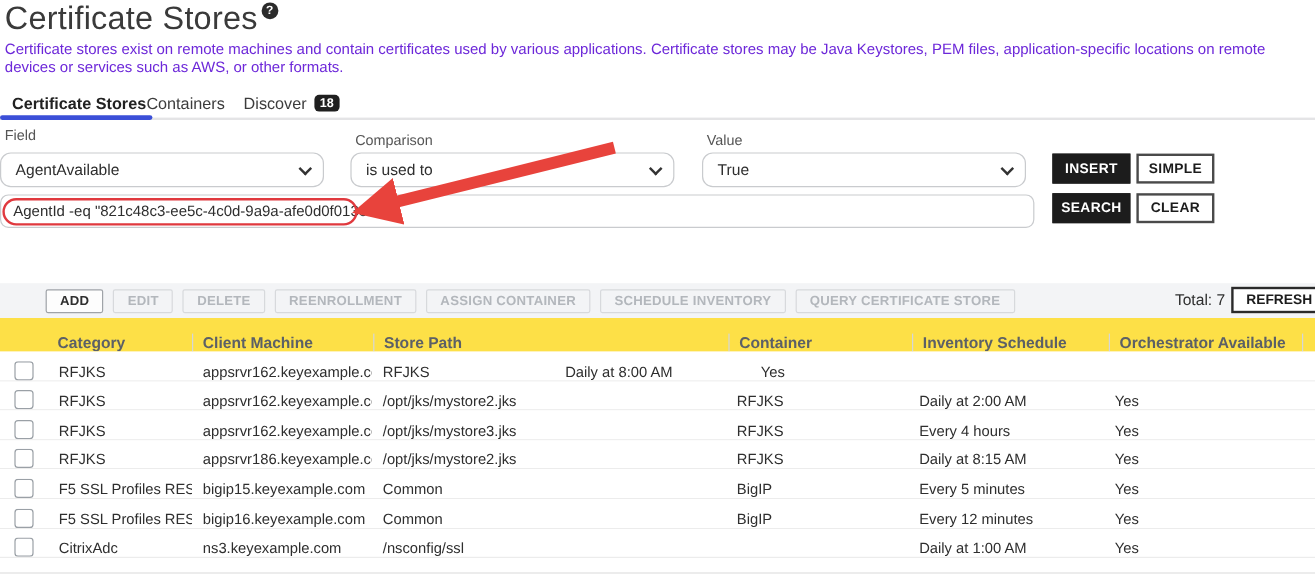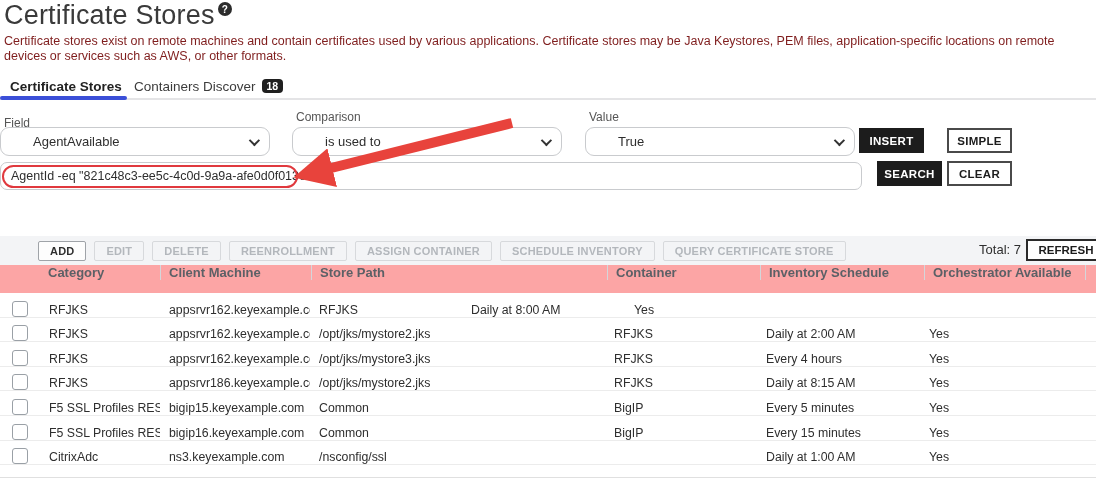--- a/index.html
+++ b/index.html
@@ -6,35 +6,35 @@
   html,body { background:#fff; }
   body { font-family:"Liberation Sans", sans-serif; color:#333; }
   .page { position:relative; width:1096px; height:482px; background:#fff; overflow:hidden; }
 
   
   .title-row { position:absolute; top:0; left:4px; display:flex; align-items:flex-start; }
   .page-title { font-size:27px; font-weight:400; color:#3a3a3a; letter-spacing:.2px; }
   .help-icon { display:inline-flex; align-items:center; justify-content:center;
     width:14px; height:14px; border-radius:50%; background:#2b2b2b; color:#fff;
     font-size:10px; font-weight:700; margin-left:3px; margin-top:2px; }
-  .descr { position:absolute; top:34px; left:4px; width:1088px; font-size:12.5px; line-height:15px; color:#7f1d1d; }
+  .descr { position:absolute; top:34px; left:4px; width:1088px; font-size:12.5px; line-height:15px; color:#6d28d9; }
 
   
   .tabs { position:absolute; top:74px; left:0; width:1096px; height:26px; border-bottom:2px solid #e4e4e6; }
   .tab { position:absolute; top:0; font-size:13.5px; color:#3c3c3c; cursor:pointer; display:flex; align-items:center; height:24px; }
   .tab.active { font-weight:700; color:#222; }
   .tab-underline { position:absolute; left:0; top:96px; width:127px; height:4px; background:#3b4fd8; border-radius:2px; z-index:2; }
   .tab-badge { margin-left:6px; background:#1f1f1f; color:#fff; font-size:10.5px; font-weight:700;
     border-radius:4px; padding:2px 5px; line-height:1; }
 
   
   .flabel { position:absolute; font-size:12px; color:#555; }
   .select { position:absolute; height:29px; width:270px; border:1px solid #c9cbce; border-radius:9px;
     background:#fff; display:flex; align-items:center; padding:0 12px; font-size:13px; color:#2e2e2e; cursor:pointer; }
-  .select .val { flex:1;margin-left:20px; }
+  .select .val { flex:1; }
   .chev { width:8px; height:8px; border-right:2px solid #333; border-bottom:2px solid #333;
     transform:rotate(45deg) translateY(-2px); }
   .btn { position:absolute; height:25px; display:flex; align-items:center; justify-content:center;
     font-size:11.5px; font-weight:700; letter-spacing:.3px; cursor:pointer; }
   .btn.dark { background:#1c1c1c; color:#fff; border:2px solid #1c1c1c; }
   .btn.light { background:#fff; color:#1c1c1c; border:2px solid #4a4a4a; }
   .query-input { position:absolute; top:162px; left:0; width:862px; height:28px;
     border:1px solid #c9cbce; border-radius:7px; background:#fff; display:flex; align-items:center;
     padding:0 10px; font-size:12.5px; color:#2e2e2e; }
   .query-highlight { position:absolute; top:165px; left:2px; width:296px; height:23px;
@@ -47,22 +47,22 @@
     display:flex; align-items:center; padding-left:38px; }
   .tbtn { height:20px; padding:0 11px; margin-right:8px; display:flex; align-items:center;
     font-size:11px; font-weight:700; letter-spacing:.2px; border-radius:2px; white-space:nowrap; }
   .tbtn.on { border:1px solid #9fa3a8; color:#2f2f2f; background:#fdfdfd; cursor:pointer; }
   .tbtn.off { border:1px solid #d7d9dc; color:#b3b7bc; background:transparent; cursor:default; }
   .total { position:absolute; right:75px; top:6px; font-size:13px; color:#2f2f2f; }
   .refresh { position:absolute; right:-10px; top:3px; width:80px; height:22px; background:#fff;
     border:2px solid #2a2a2a; color:#1c1c1c; font-size:11.5px; font-weight:700;
     display:flex; align-items:center; justify-content:center; cursor:pointer; }
 
-  .thead { position:absolute; top:29px; left:0; width:1096px; height:28px; background:#fca5a5;
-    display:flex; align-items:flex-start; font-size:13px; font-weight:700; color:#5c6066; }
+  .thead { position:absolute; top:29px; left:0; width:1096px; height:28px; background:#fde047;
+    display:flex; align-items:flex-end; font-size:13px; font-weight:700; color:#5c6066; }
   .tbody { position:absolute; top:57px; left:0; width:1096px; }
   .trow { display:flex; align-items:flex-end; height:24.6px; border-bottom:1px solid #ececec;
     font-size:12.3px; color:#2e2e2e; background:#fff; }
   .cell { padding-left:9px; overflow:hidden; white-space:nowrap; }
   .c0 { width:40px; display:flex; justify-content:center; padding-left:0; }
   .c1 { width:120px; } .c2 { width:150px; } .c3 { width:295px; }
   .c4 { width:152px; } .c5 { width:163px; } .c6 { width:160px; } .c7 { flex:1; }
   .hsep { width:1px; height:15px; background:#d4d6da; }
   .thead .cell { padding-left:8px; }
   .cb { width:16px; height:16px; border:1.5px solid #9aa0a6; border-radius:3px; background:#fff;
@@ -76,49 +76,49 @@
   <div class="title-row">
     <span class="page-title">Certificate Stores</span>
     <span class="help-icon">?</span>
   </div>
   <div class="descr">Certificate stores exist on remote machines and contain certificates used by various applications. Certificate stores may be Java Keystores, PEM files, application-specific locations on remote devices or services such as AWS, or other formats.</div>
 
   <div class="tabs">
     <div class="tab active" style="left:10px;">
       <span>Certificate Stores</span>
     </div>
-    <div class="tab" style="left:134px;">
+    <div class="tab" style="left:122px;">
       <span>Containers</span>
     </div>
     <div class="tab" style="left:203px;">
       <span>Discover</span>
       <span class="tab-badge">18</span>
     </div>
   </div>
   <div class="tab-underline"></div>
 
-  <div class="flabel" style="top:116px; left:4px;">Field</div>
+  <div class="flabel" style="top:106px; left:4px;">Field</div>
   <div class="select" style="top:127px; left:0;">
     <span class="val">AgentAvailable</span>
     <span class="chev"></span>
   </div>
 
   <div class="flabel" style="top:110px; left:296px;">Comparison</div>
   <div class="select" style="top:127px; left:292px;">
     <span class="val">is used to</span>
     <span class="chev"></span>
   </div>
 
   <div class="flabel" style="top:110px; left:589px;">Value</div>
   <div class="select" style="top:127px; left:585px;">
     <span class="val">True</span>
     <span class="chev"></span>
   </div>
 
-  <div class="btn dark" style="top:128px; left:859px; width:65px;">INSERT</div>
+  <div class="btn dark" style="top:128px; left:877px; width:65px;">INSERT</div>
   <div class="btn light" style="top:128px; left:947px; width:65px;">SIMPLE</div>
   <div class="btn dark" style="top:161px; left:877px; width:65px;">SEARCH</div>
   <div class="btn light" style="top:161px; left:947px; width:65px;">CLEAR</div>
 
   <div class="query-input">
     <span>AgentId -eq "821c48c3-ee5c-4c0d-9a9a-afe0d0f013ec"</span>
   </div>
   <div class="query-highlight"></div>
   <svg class="anno-arrow" viewBox="0 0 1096 482">
     <defs>
@@ -227,21 +227,21 @@
       </div>
 
       <div class="trow">
         <div class="cell c0">
             <input type="checkbox" class="cb" style="">
           </div>
         <div class="cell c1">F5 SSL Profiles REST</div>
         <div class="cell c2">bigip16.keyexample.com</div>
         <div class="cell c3">Common</div>
         <div class="cell c4">BigIP</div>
-        <div class="cell c5">Every 15 minutes</div>
+        <div class="cell c5">Every 12 minutes</div>
         <div class="cell c6">Yes</div>
         <div class="cell c7"></div>
       </div>
 
       <div class="trow">
         <div class="cell c0">
             <input type="checkbox" class="cb" style="">
           </div>
         <div class="cell c1">CitrixAdc</div>
         <div class="cell c2">ns3.keyexample.com</div>

